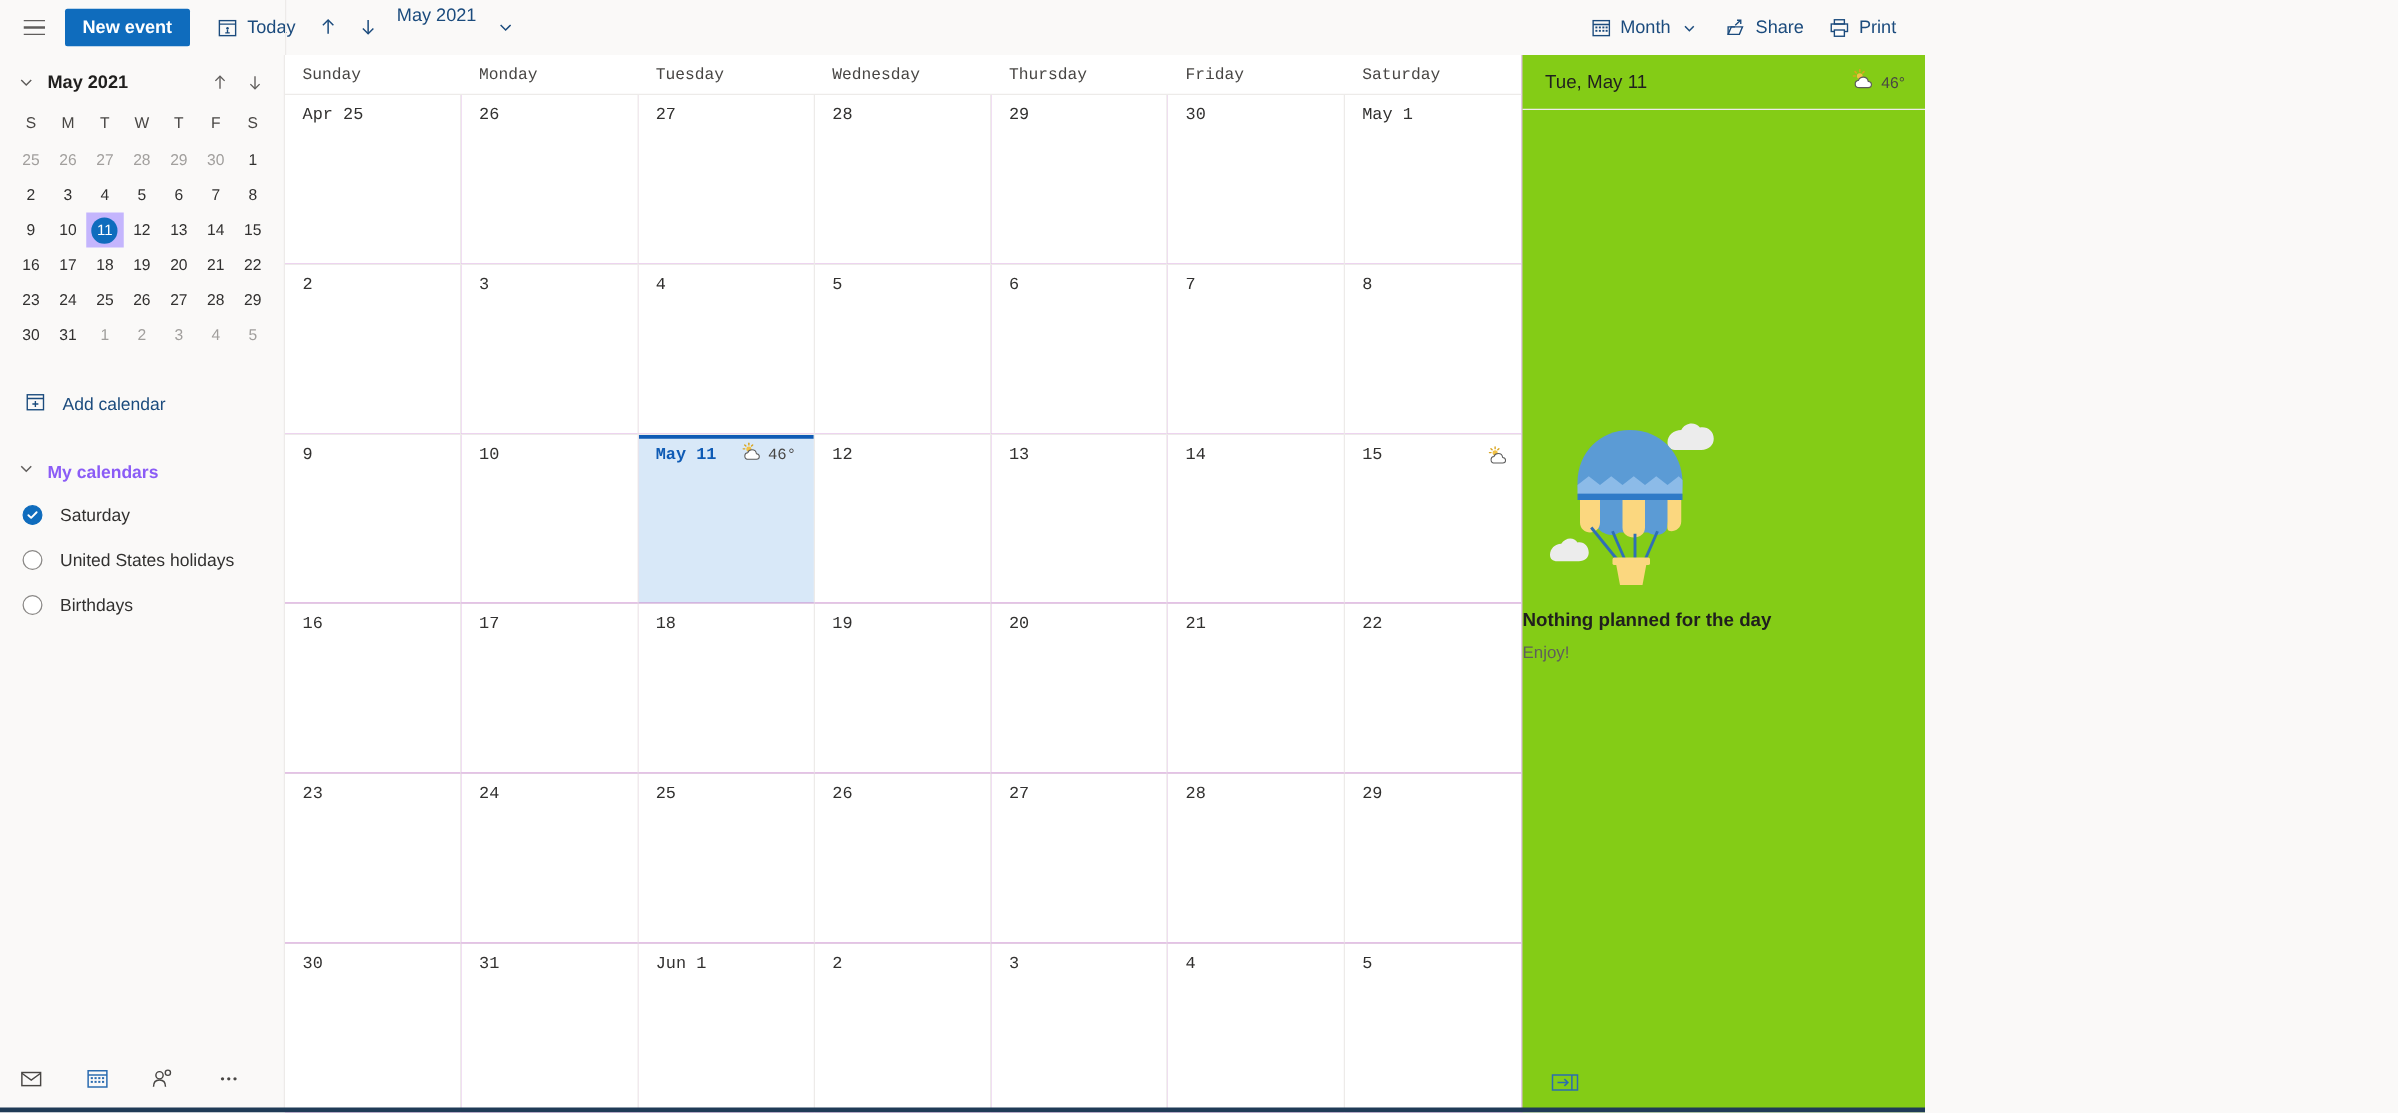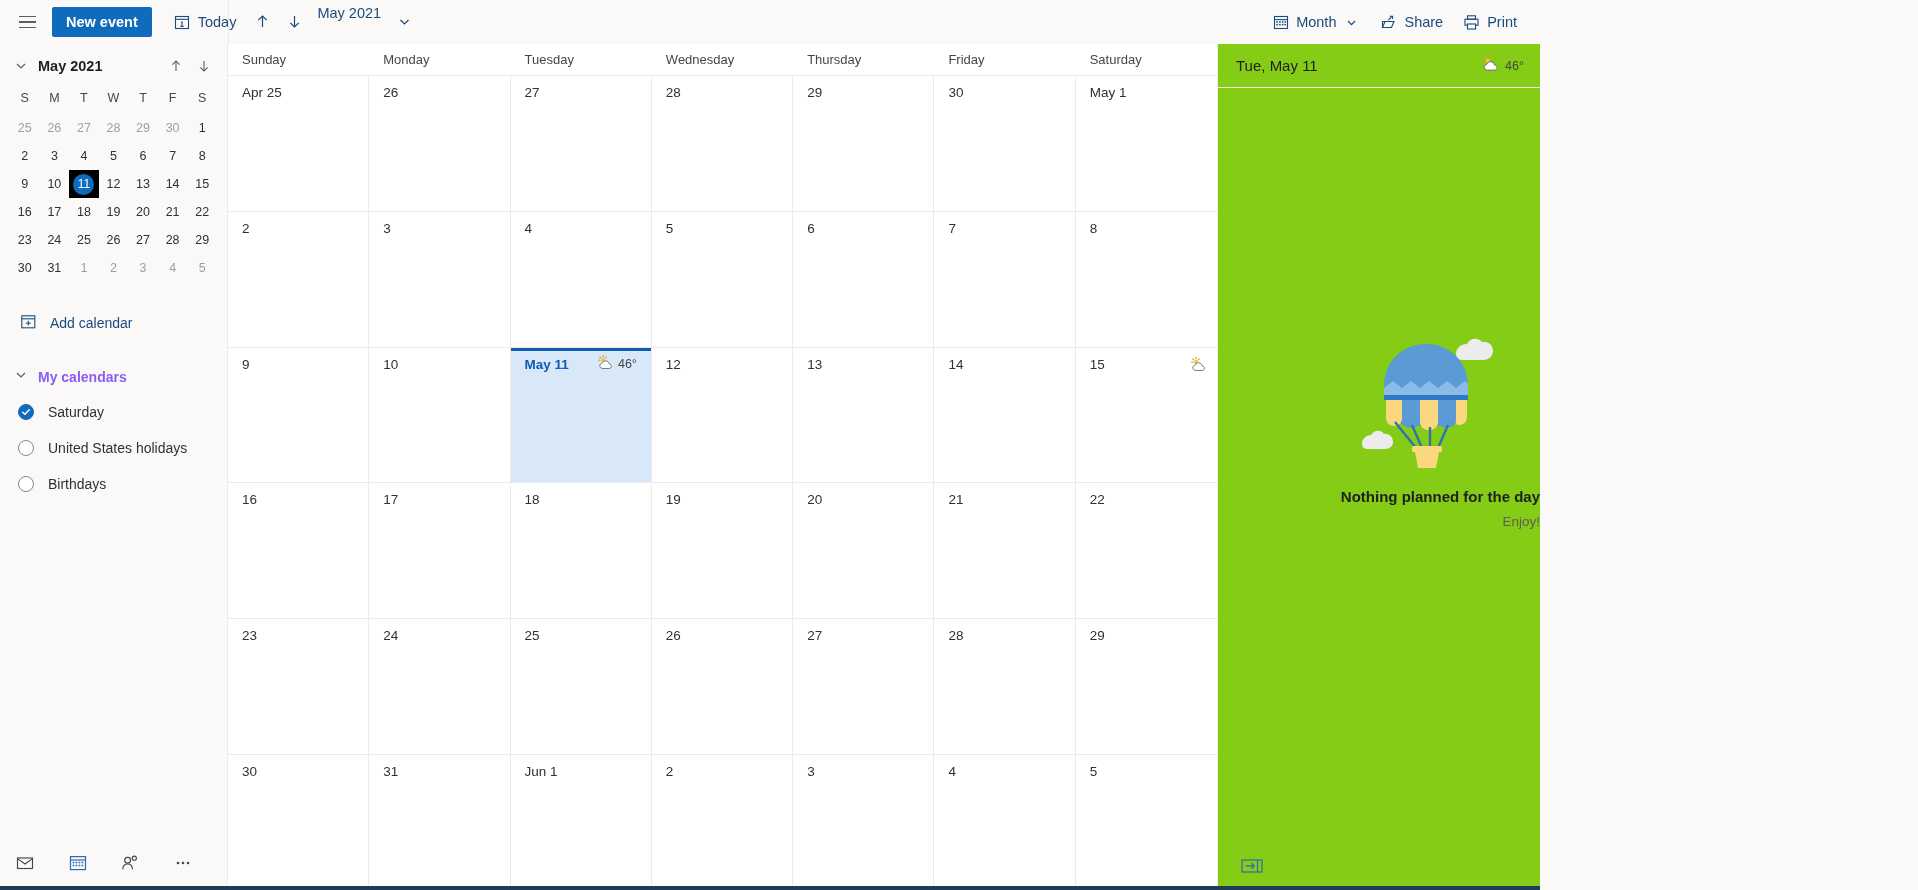--- a/index.html
+++ b/index.html
@@ -72,21 +72,21 @@
   .mc-grid { display: grid; grid-template-columns: repeat(7, 1fr); margin-top: 4px; }
   .mc-dow {
     height: 24px; display:flex; align-items:center; justify-content:center;
     font-size: 12.5px; color: #484644;
   }
   .mc-day {
     height: 28px; display:flex; align-items:center; justify-content:center;
     font-size: 12.5px; color: #323130; cursor: pointer; position: relative;
   }
   .mc-day.muted { color: #a19f9d; }
-  .mc-day.today-cell { background: #000000; text-align: center; }
+  .mc-day.today-cell { background: #c4b5fd; text-align: center; }
   .mc-day.today-cell .mc-num {
     background: #0f6cbd; color: #fff; border-radius: 50%;
     width: 21px; height: 21px; display:flex; align-items:center; justify-content:center;
     font-size: 12px;
   }
 
   .add-cal {
     display: flex; align-items: center; gap: 13px;
     padding: 0 20px; height: 38px; margin-top: 22px;
     color: #1b4b7d; font-size: 14px; cursor: pointer;
@@ -118,20 +118,21 @@
     width: 44px; height: 44px; display:flex; align-items:center; justify-content:center; cursor:pointer;
     margin-right: 19px;
   }
 
   
   .calendar {
     flex: 1; min-width: 0;
     background: #a21caf;
     display: flex; flex-direction: column;
     border-right: 1px solid #edebe9;
+    font-family: Liberation Mono, monospace;
   }
   .dow-row {
     height: 32px; flex: 0 0 32px;
     display: grid; grid-template-columns: repeat(7, 1fr);
     background: #fff; border-bottom: 1px solid #edebe9;
   }
   .dow-cell {
     display:flex; align-items:center;
     padding-left: 14px;
     font-size: 13px; color: #484644;
@@ -173,21 +174,21 @@
   }
   .rp-head {
     height: 44px; flex: 0 0 44px;
     display: flex; align-items: center;
     padding: 0 16px 0 18px;
     border-bottom: 1px solid #edebe9;
   }
   .rp-title { font-size: 15px; color: #201f1e; }
   .rp-weather { margin-left: auto; display:flex; align-items:center; gap: 5px; }
   .rp-weather .temp { font-size: 12.5px; color: #484644; }
-  .rp-body { flex: 1; display:flex; flex-direction: column; align-items: flex-end; justify-content: center; padding-bottom: 80px; }
+  .rp-body { flex: 1; display:flex; flex-direction: column; align-items: flex-start; justify-content: center; padding-bottom: 80px; }
   .balloon { width: 200px; height: 150px; }
   .empty-title { font-size: 15px; font-weight: 600; color: #201f1e; margin-top: 16px; }
   .empty-sub { font-size: 13.5px; color: #605e5c; margin-top: 9px; }
   .rp-footer { height: 48px; display:flex; align-items:center; padding-left: 20px; }
   .expand-btn { width: 28px; height: 22px; display:flex; align-items:center; justify-content:center; cursor:pointer; }
 
   .bottom-strip {
     position: absolute; left: 0; right: 0; bottom: 0; height: 4px; background: #1f3b57;
   }
 </style>

